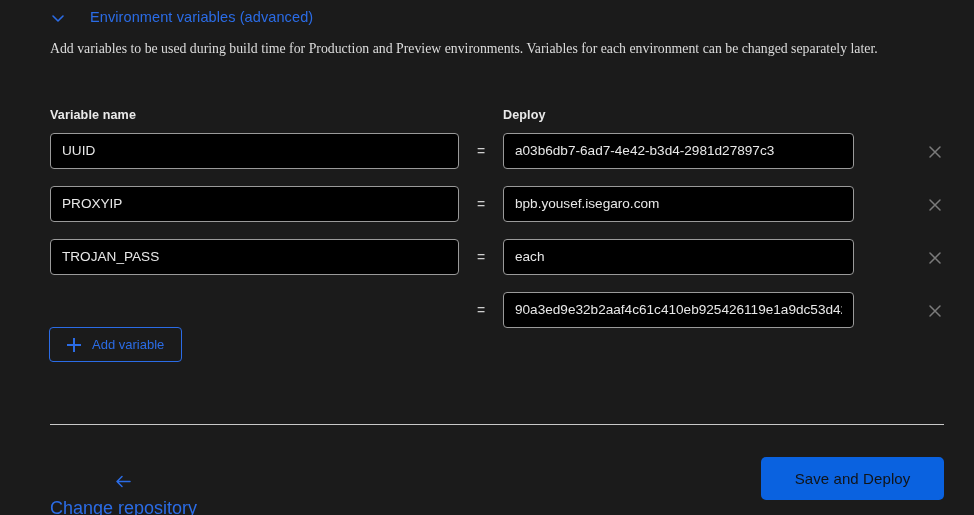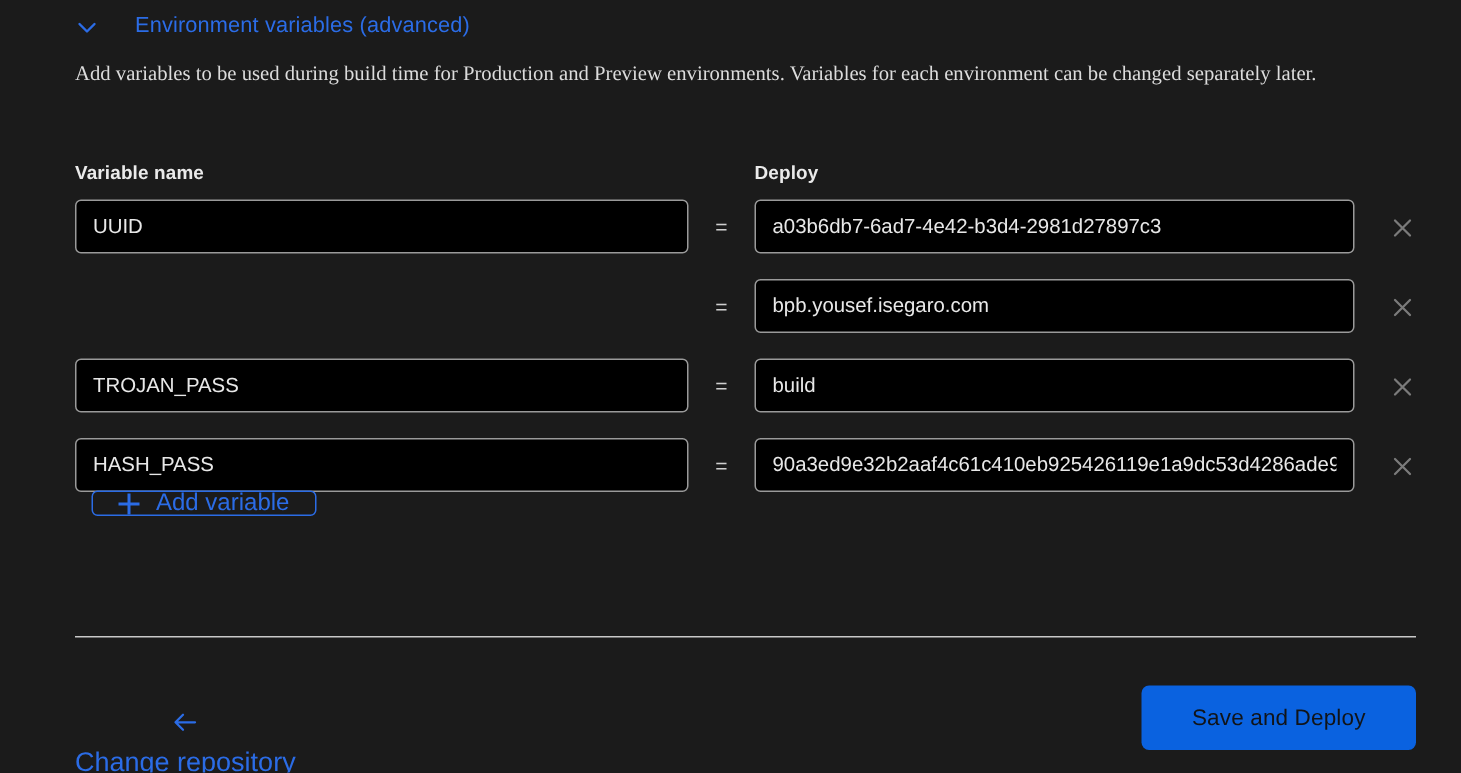--- a/index.html
+++ b/index.html
@@ -105,21 +105,21 @@
     white-space: nowrap;
     overflow: hidden;
     line-height: 34px;
   }
   .field.name-field {
     left: 50px;
     width: 409px;
   }
   .field.value-field {
     left: 503px;
-    width: 400px;
+    width: 351px;
   }
   .equals {
     position: absolute;
     left: 459px;
     top: 0;
     width: 44px;
     height: 36px;
     line-height: 36px;
     text-align: center;
     font-size: 14px;
@@ -133,33 +133,33 @@
     width: 26px;
     height: 26px;
     cursor: pointer;
     opacity: 0.62;
   }
   .remove-btn svg { display: block; }
 
   
   .add-variable {
     position: absolute;
-    left: 61px;
+    left: 49px;
     top: 327px;
-    height: 17px;
+    height: 35px;
     box-sizing: border-box;
     padding: 0 17px;
     display: inline-flex;
     align-items: center;
     gap: 11px;
     border: 1px solid #2b6ce6;
     border-radius: 4px;
     background: transparent;
     color: #2b6ce6;
-    font-size: 16px;
+    font-size: 13px;
     font-family: "Liberation Sans", sans-serif;
     cursor: pointer;
   }
   .plus-icon {
     width: 14px;
     height: 14px;
     display: inline-block;
     position: relative;
   }
   .plus-icon::before,
@@ -254,50 +254,50 @@
         <span class="field-text">a03b6db7-6ad7-4e42-b3d4-2981d27897c3</span>
       </div>
       <div class="remove-btn">
         <svg width="26" height="26" viewBox="0 0 26 26">
           <path d="M8 8 L18 18 M18 8 L8 18" stroke="#b6b6b6" stroke-width="1.5" stroke-linecap="round"></path>
         </svg>
       </div>
     </div>
 
     <div class="var-row">
+      <div class="field name-field">
+        <span class="field-text">PROXYIP</span>
+      </div>
       <div class="equals">=</div>
       <div class="field value-field">
         <span class="field-text">bpb.yousef.isegaro.com</span>
       </div>
       <div class="remove-btn">
         <svg width="26" height="26" viewBox="0 0 26 26">
           <path d="M8 8 L18 18 M18 8 L8 18" stroke="#b6b6b6" stroke-width="1.5" stroke-linecap="round"></path>
         </svg>
       </div>
     </div>
 
     <div class="var-row">
       <div class="field name-field">
         <span class="field-text">TROJAN_PASS</span>
       </div>
       <div class="equals">=</div>
       <div class="field value-field">
-        <span class="field-text">build</span>
+        <span class="field-text">each</span>
       </div>
       <div class="remove-btn">
         <svg width="26" height="26" viewBox="0 0 26 26">
           <path d="M8 8 L18 18 M18 8 L8 18" stroke="#b6b6b6" stroke-width="1.5" stroke-linecap="round"></path>
         </svg>
       </div>
     </div>
 
     <div class="var-row">
-      <div class="field name-field">
-        <span class="field-text">HASH_PASS</span>
-      </div>
       <div class="equals">=</div>
       <div class="field value-field">
         <span class="field-text">90a3ed9e32b2aaf4c61c410eb925426119e1a9dc53d4286ade99a</span>
       </div>
       <div class="remove-btn">
         <svg width="26" height="26" viewBox="0 0 26 26">
           <path d="M8 8 L18 18 M18 8 L8 18" stroke="#b6b6b6" stroke-width="1.5" stroke-linecap="round"></path>
         </svg>
       </div>
     </div>

